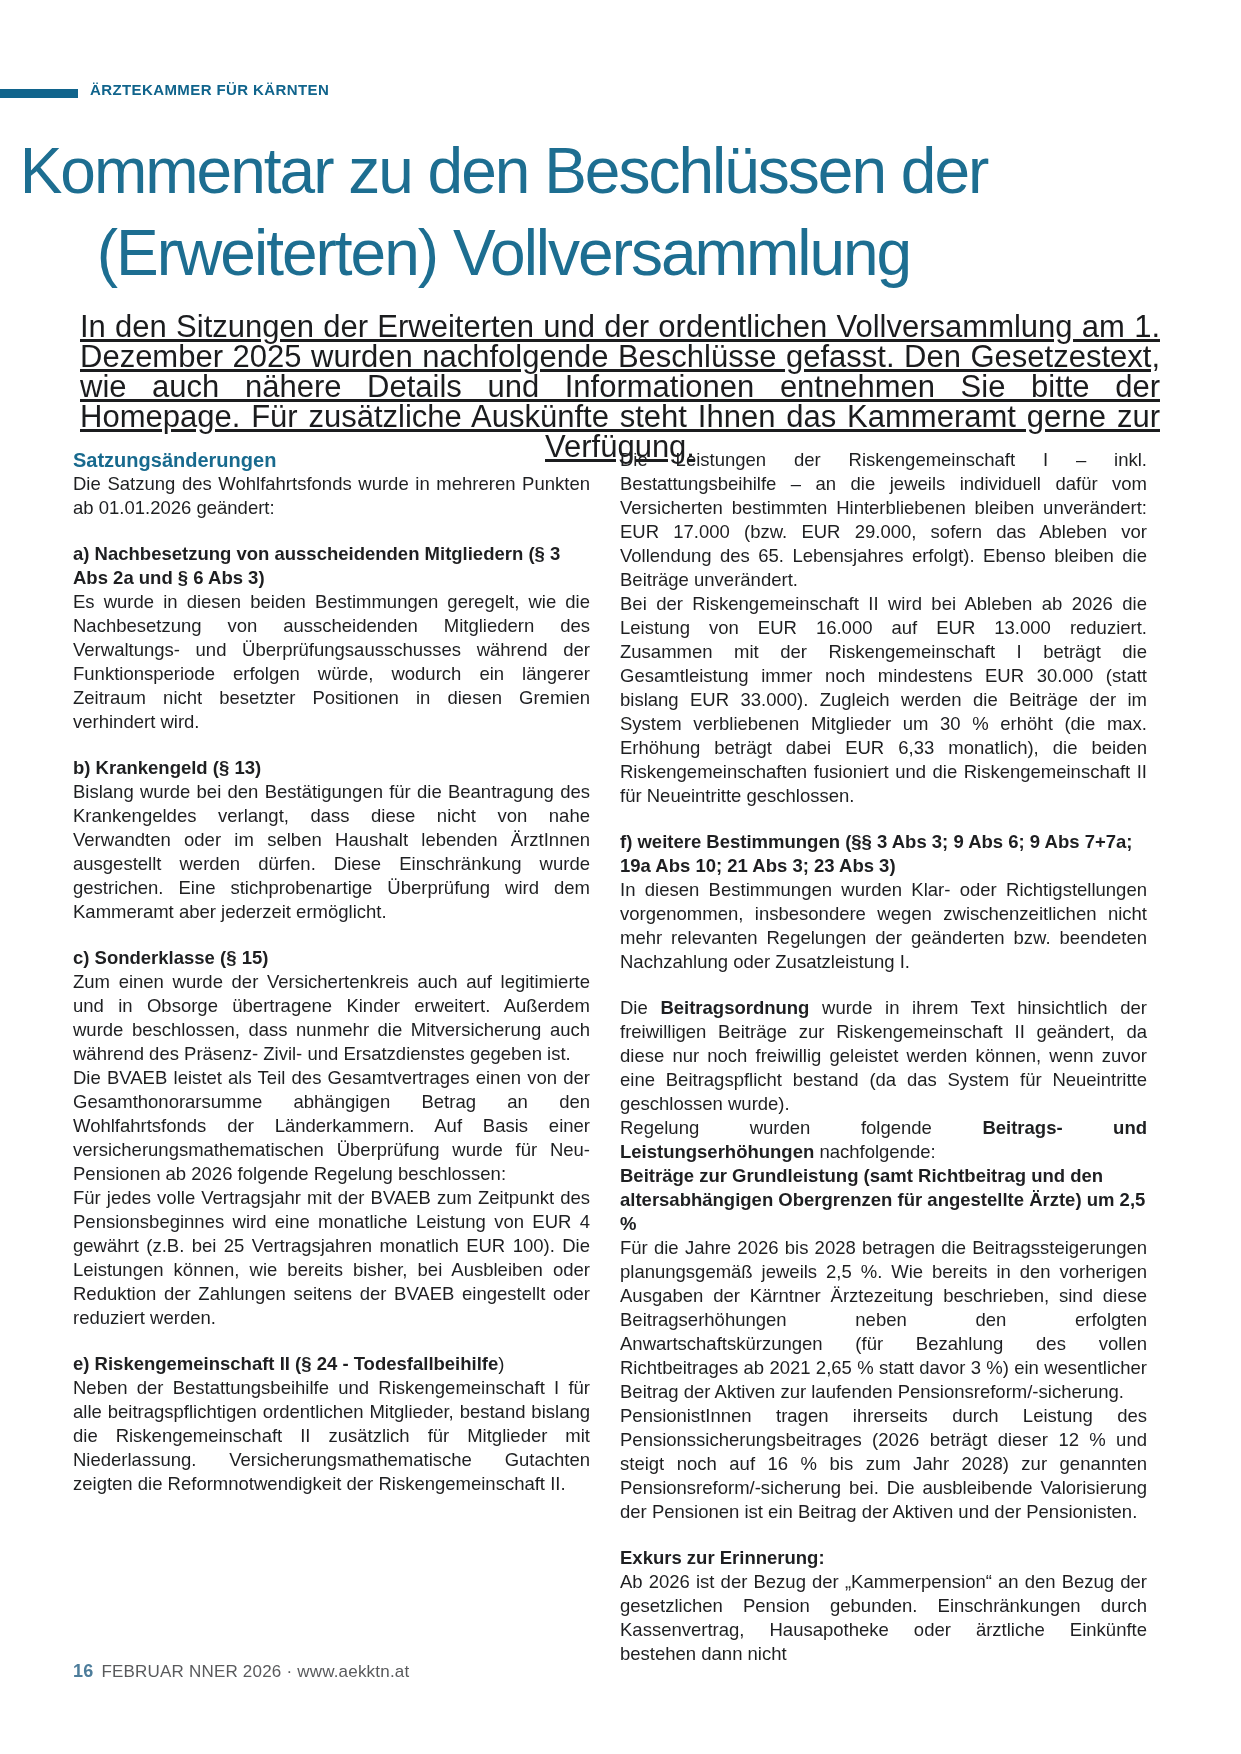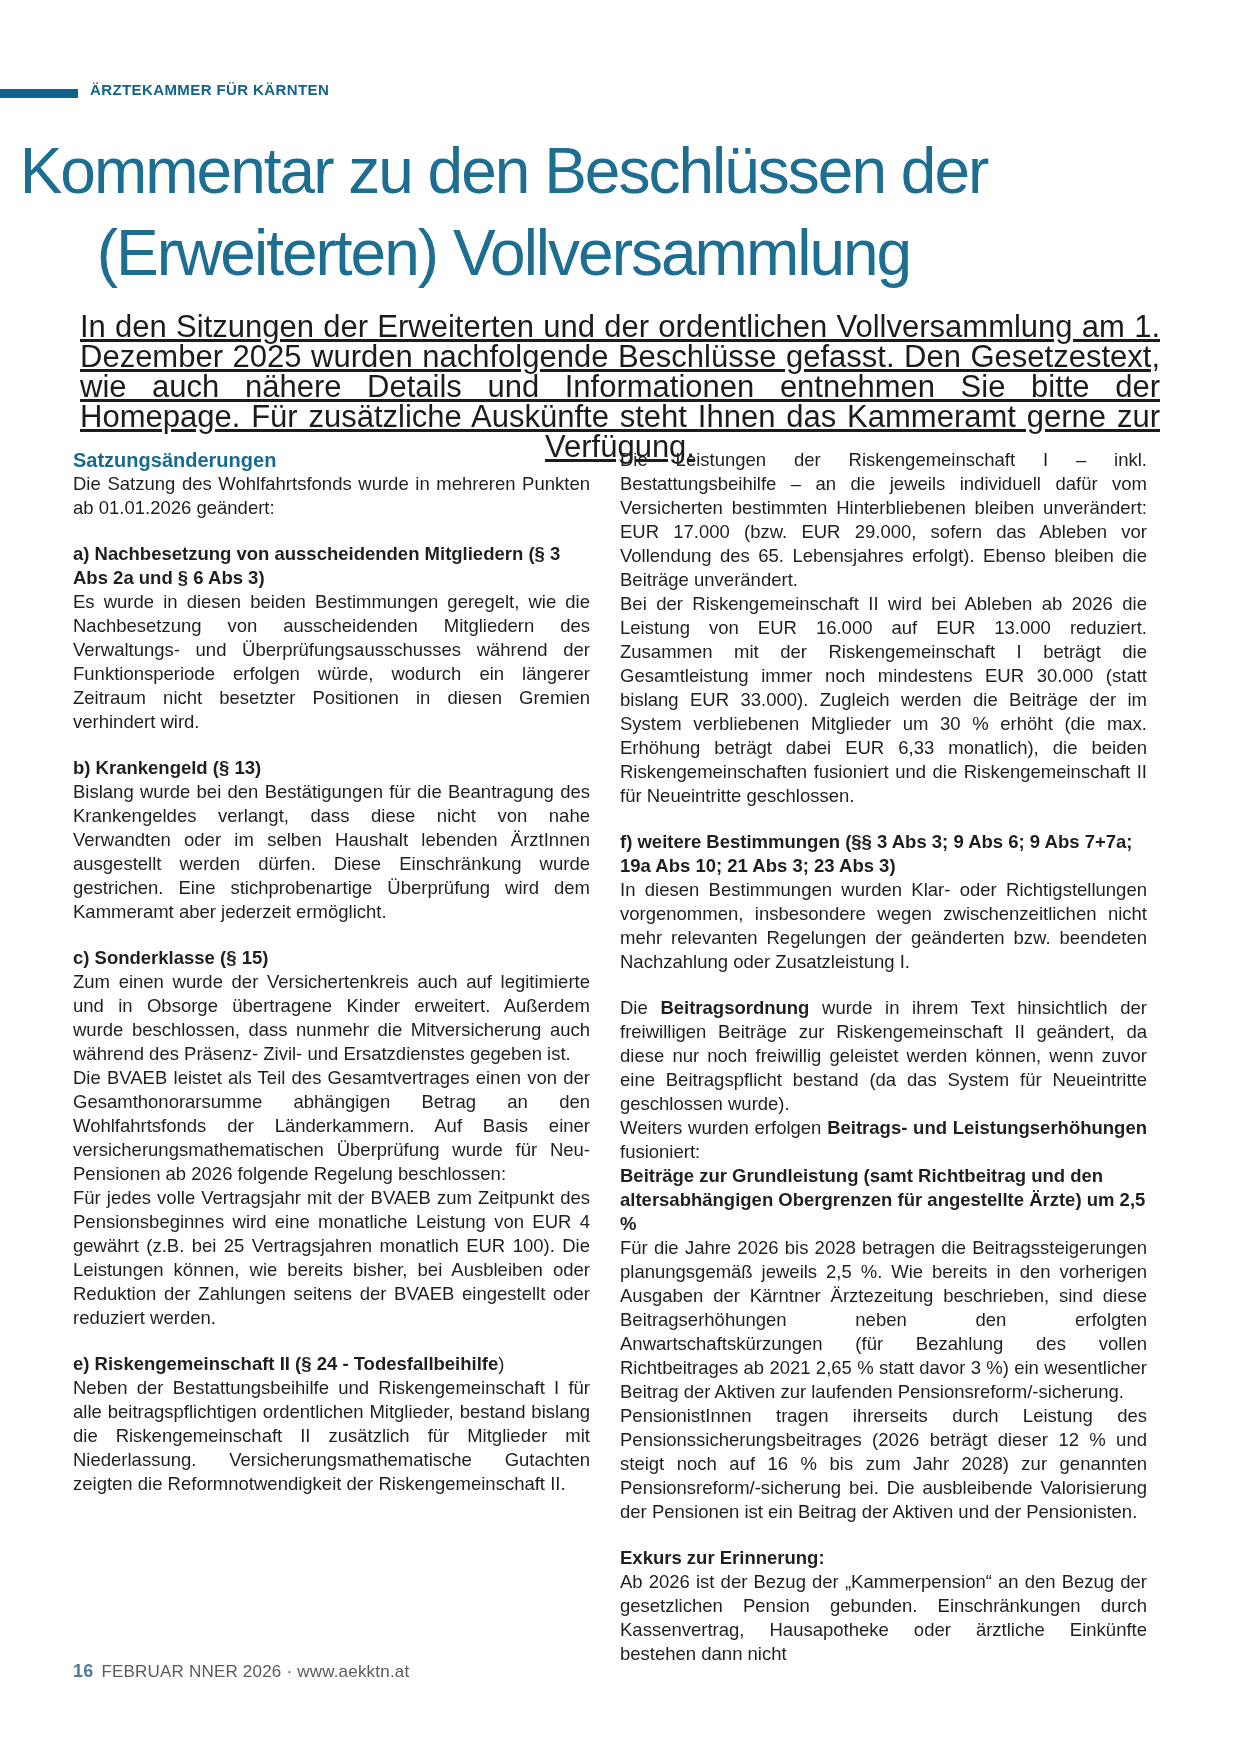--- a/index.html
+++ b/index.html
@@ -93,21 +93,21 @@
       <div class="block para"><span class="">Für jedes volle Vertragsjahr mit der BVAEB zum Zeitpunkt des Pensionsbeginnes wird eine monatliche Leistung von EUR 4 gewährt (z.B. bei 25 Vertragsjahren monatlich EUR 100). Die Leistungen können, wie bereits bisher, bei Ausbleiben oder Reduktion der Zahlungen seitens der BVAEB eingestellt oder reduziert werden.</span></div>
       <div class="block subhead gap"><span class="b">e) Riskengemeinschaft II (§ 24 - Todesfallbeihilfe</span><span class="rg">)</span></div>
       <div class="block para"><span class="">Neben der Bestattungsbeihilfe und Riskengemeinschaft I für alle beitragspflichtigen ordentlichen Mitglieder, bestand bislang die Riskengemeinschaft II zusätzlich für Mitglieder mit Niederlassung. Versicherungsmathematische Gutachten zeigten die Reformnotwendigkeit der Riskengemeinschaft II.</span></div>
     </div>
   <div class="col col-right">
       <div class="block para"><span class="">Die Leistungen der Riskengemeinschaft I – inkl. Bestattungsbeihilfe – an die jeweils individuell dafür vom Versicherten bestimmten Hinterbliebenen bleiben unverändert: EUR 17.000 (bzw. EUR 29.000, sofern das Ableben vor Vollendung des 65. Lebensjahres erfolgt). Ebenso bleiben die Beiträge unverändert.</span></div>
       <div class="block para"><span class="">Bei der Riskengemeinschaft II wird bei Ableben ab 2026 die Leistung von EUR 16.000 auf EUR 13.000 reduziert. Zusammen mit der Riskengemeinschaft I beträgt die Gesamtleistung immer noch mindestens EUR 30.000 (statt bislang EUR 33.000). Zugleich werden die Beiträge der im System verbliebenen Mitglieder um 30 % erhöht (die max. Erhöhung beträgt dabei EUR 6,33 monatlich), die beiden Riskengemeinschaften fusioniert und die Riskengemeinschaft II für Neueintritte geschlossen.</span></div>
       <div class="block subhead gap"><span class="b">f) weitere Bestimmungen (§§ 3 Abs 3; 9 Abs 6; 9 Abs 7+7a; 19a Abs 10; 21 Abs 3; 23 Abs 3)</span></div>
       <div class="block para"><span class="">In diesen Bestimmungen wurden Klar- oder Richtigstellungen vorgenommen, insbesondere wegen zwischenzeitlichen nicht mehr relevanten Regelungen der geänderten bzw. beendeten Nachzahlung oder Zusatzleistung I.</span></div>
       <div class="block para gap"><span class="">Die </span><span class="b">Beitragsordnung</span><span class=""> wurde in ihrem Text hinsichtlich der freiwilligen Beiträge zur Riskengemeinschaft II geändert, da diese nur noch freiwillig geleistet werden können, wenn zuvor eine Beitragspflicht bestand (da das System für Neueintritte geschlossen wurde).</span></div>
-      <div class="block para"><span class="">Weiters wurden erfolgen </span><span class="b">Beitrags- und Leistungserhöhungen</span><span class=""> fusioniert:</span></div>
+      <div class="block para"><span class="">Regelung wurden folgende </span><span class="b">Beitrags- und Leistungserhöhungen</span><span class=""> nachfolgende:</span></div>
       <div class="block subhead"><span class="b">Beiträge zur Grundleistung (samt Richtbeitrag und den altersabhängigen Obergrenzen für angestellte Ärzte) um 2,5 %</span></div>
       <div class="block para"><span class="">Für die Jahre 2026 bis 2028 betragen die Beitragssteigerungen planungsgemäß jeweils 2,5 %. Wie bereits in den vorherigen Ausgaben der Kärntner Ärztezeitung beschrieben, sind diese Beitragserhöhungen neben den erfolgten Anwartschaftskürzungen (für Bezahlung des vollen Richtbeitrages ab 2021 2,65 % statt davor 3 %) ein wesentlicher Beitrag der Aktiven zur laufenden Pensionsreform/-sicherung.</span></div>
       <div class="block para"><span class="">PensionistInnen tragen ihrerseits durch Leistung des Pensionssicherungsbeitrages (2026 beträgt dieser 12 % und steigt noch auf 16 % bis zum Jahr 2028) zur genannten Pensionsreform/-sicherung bei. Die ausbleibende Valorisierung der Pensionen ist ein Beitrag der Aktiven und der Pensionisten.</span></div>
       <div class="block subhead gap"><span class="b">Exkurs zur Erinnerung:</span></div>
       <div class="block para"><span class="">Ab 2026 ist der Bezug der „Kammerpension“ an den Bezug der gesetzlichen Pension gebunden. Einschränkungen durch Kassenvertrag, Hausapotheke oder ärztliche Einkünfte bestehen dann nicht</span></div>
     </div>
 
   <div class="footer">
     <span class="pagenum">16</span><span>FEBRUAR NNER 2026 · www.aekktn.at</span>
   </div>

